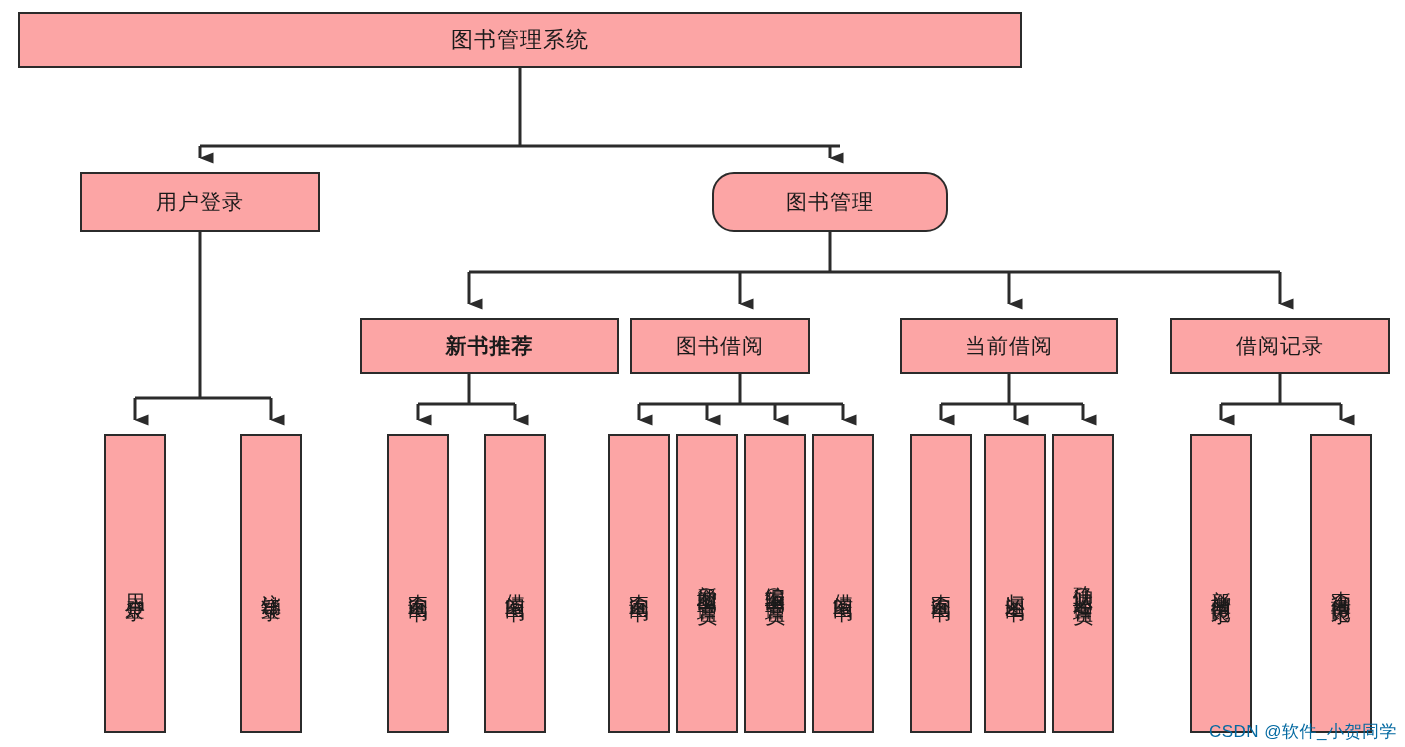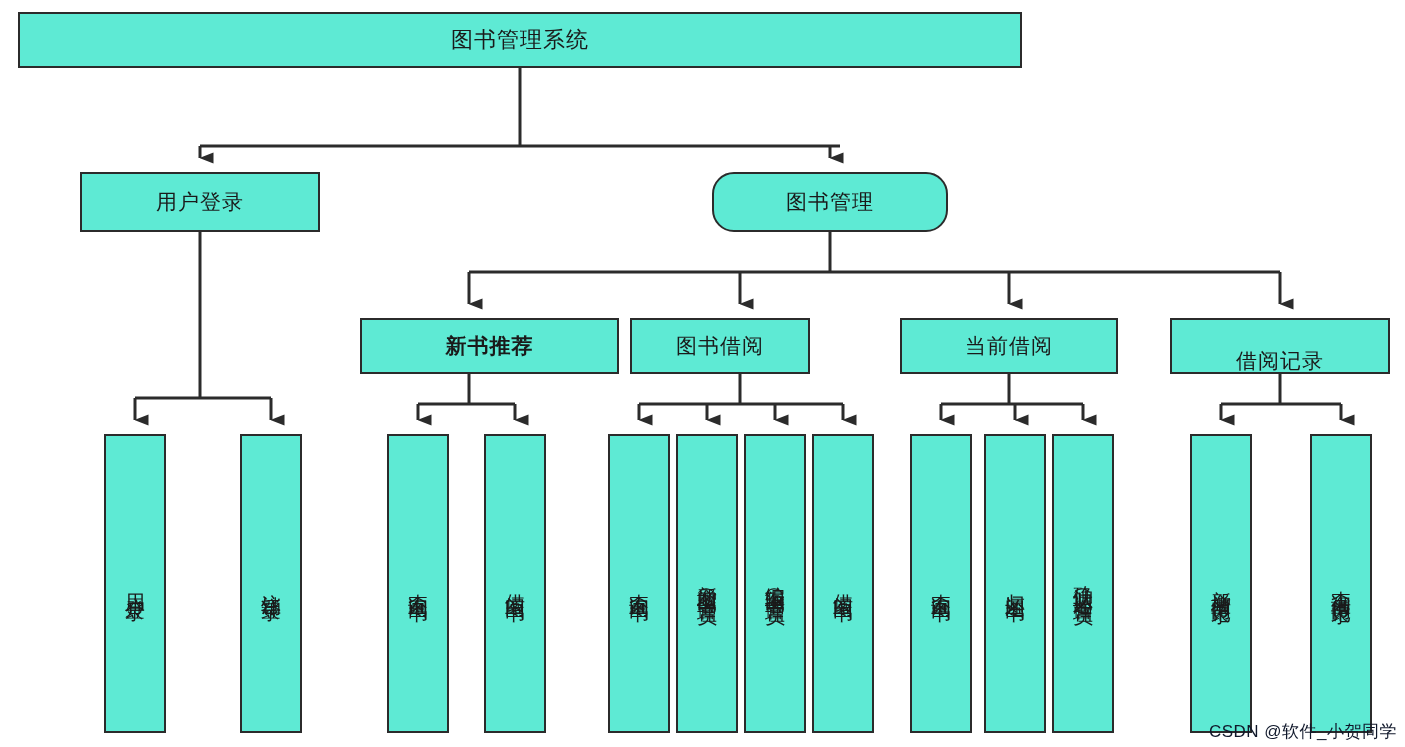--- a/index.html
+++ b/index.html
@@ -22,21 +22,21 @@
     position: absolute;
     left: 0;
     top: 0;
     width: 1405px;
     height: 747px;
     pointer-events: none;
   }
   .node {
     position: absolute;
     box-sizing: border-box;
-    background: #5eead4;
+    background: #fca5a5;
     border: 2.5px solid #2b2b2b;
     display: flex;
     align-items: center;
     justify-content: center;
     color: #1a1a1a;
     overflow: hidden;
   }
   .node.h {
     font-size: 21px;
     letter-spacing: 1px;
@@ -60,21 +60,21 @@
     writing-mode: vertical-rl;
     text-orientation: upright;
     white-space: normal;
     max-height: 100%;
   }
   .watermark {
     position: absolute;
     right: 8px;
     bottom: 4px;
     font-size: 17px;
-    color: #0f172a;
+    color: #0369a1;
     letter-spacing: 0.5px;
     white-space: nowrap;
     font-family: "Liberation Sans", "DejaVu Sans", sans-serif;
   }
 </style>
 </head>
 <body>
 
 <div id="canvas">
 
@@ -142,21 +142,21 @@
 
   <div class="node h" style="left:360px; top:318px; width:259px; height:56px;font-weight:bold;">
     <span>新书推荐</span>
   </div>
   <div class="node h" style="left:630px; top:318px; width:180px; height:56px;">
     <span>图书借阅</span>
   </div>
   <div class="node h" style="left:900px; top:318px; width:218px; height:56px;text-align:center;">
     <span>当前借阅</span>
   </div>
-  <div class="node h" style="left:1170px; top:318px; width:220px; height:56px;align-items:flex-end;">
+  <div class="node h" style="left:1170px; top:318px; width:220px; height:56px;">
     <span>借阅记录</span>
   </div>
 
   <div class="node v" style="left:104px; top:434px; width:62px; height:299px;">
     <span class="vtext">用户登录</span>
   </div>
   <div class="node v" style="left:240px; top:434px; width:62px; height:299px;">
     <span class="vtext">注销登录</span>
   </div>
 

